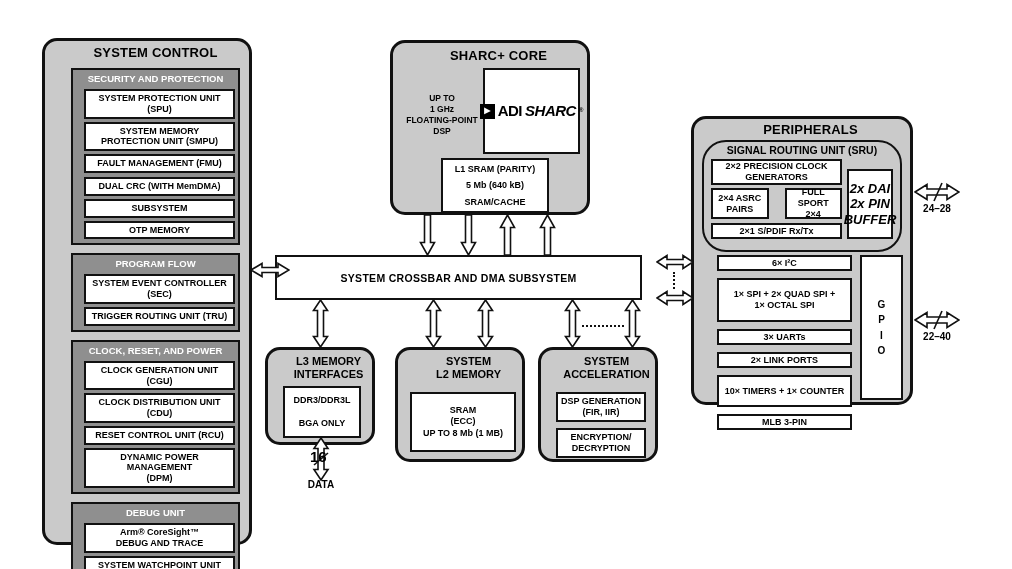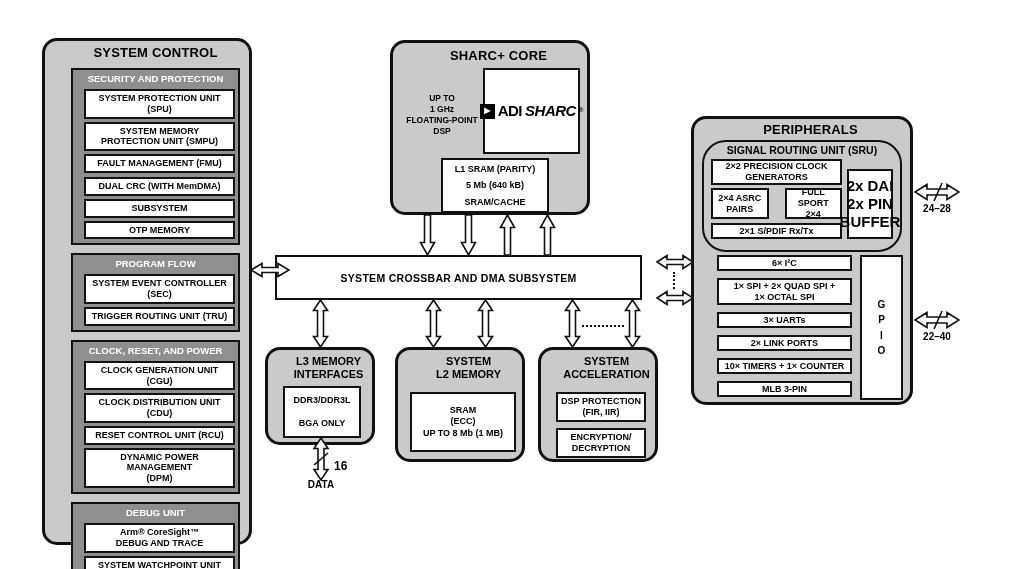--- a/index.html
+++ b/index.html
@@ -142,21 +142,21 @@
   <div class="sub-title">SYSTEM
 L2 MEMORY</div>
   <div class="white-box" style="left:12px; top:42px; width:106px; height:60px;">SRAM
 (ECC)
 UP TO 8 Mb (1 MB)</div>
 </div>
 
 <div class="gray-box" style="left:538px; top:347px; width:120px; height:115px;">
   <div class="sub-title">SYSTEM
 ACCELERATION</div>
-  <div class="white-box" style="left:15px; top:42px; width:90px; height:30px;">DSP PROTECTION
+  <div class="white-box" style="left:15px; top:42px; width:90px; height:30px;">DSP GENERATION
 (FIR, IIR)</div>
   <div class="white-box" style="left:15px; top:78px; width:90px; height:30px;">ENCRYPTION/
 DECRYPTION</div>
 </div>
 
 <div class="gray-box" style="left:691px; top:116px; width:222px; height:289px;">
   <div class="box-title" style="margin-top:4px;">PERIPHERALS</div>
 
   <div class="sru" style="left:8px; top:21px; width:200px; height:112px;">
     <div class="sru-title">SIGNAL ROUTING UNIT (SRU)</div>
@@ -165,33 +165,33 @@
         <div class="sru-cell" style="height:26px; margin-top:3px; flex:none;">2×2 PRECISION CLOCK
 GENERATORS</div>
         <div class="sru-row" style="height:31px;">
           <div class="sru-cell">2×4 ASRC
 PAIRS</div>
           <div class="sru-cell">FULL SPORT
 2×4</div>
         </div>
         <div class="sru-cell" style="height:16px; margin-top:4px; flex:none;">2×1 S/PDIF Rx/Tx</div>
       </div>
-      <div class="sru-cell" style="width:46px; flex:none; margin-top:13px; font-size:15px;">2x DAI
+      <div class="sru-cell" style="width:46px; flex:none; margin-top:13px; font-size:13px;font-style:italic;">2x DAI
 2x PIN
 BUFFER</div>
     </div>
   </div>
 
   <div class="plist" style="left:15px; top:136px; width:143px; gap:7px;">
     <div class="item" style="height:16px;">6× I²C</div>
-    <div class="item" style="height:27px;">1× SPI + 2× QUAD SPI +
+    <div class="item" style="height:44px;">1× SPI + 2× QUAD SPI +
 1× OCTAL SPI</div>
     <div class="item" style="height:16px;">3× UARTs</div>
     <div class="item" style="height:16px;">2× LINK PORTS</div>
-    <div class="item" style="height:16px;">10× TIMERS + 1× COUNTER</div>
+    <div class="item" style="height:32px;">10× TIMERS + 1× COUNTER</div>
     <div class="item" style="height:16px;">MLB 3-PIN</div>
   </div>
 
   <div class="gpio-box" style="left:166px; top:136px; width:43px; height:145px;">G
 P
 I
 O</div>
 </div>
 
 <svg class="arr" style="left:250px; top:261px;" width="40" height="18">
@@ -234,21 +234,21 @@
 </svg>
 <svg class="arr" style="left:656px; top:289px;" width="38" height="18">
   <polygon points="1,9 11,2.5 11,6.5 27,6.5 27,2.5 37,9 27,15.5 27,11.5 11,11.5 11,15.5"></polygon>
 </svg>
 <div class="dotted-v" style="left:673px; top:272px; height:17px;"></div>
 
 <svg class="arr" style="left:310px; top:437px;" width="22" height="44">
   <polygon points="11,1 18,11.5 14,11.5 14,32.5 18,32.5 11,43 4,32.5 8,32.5 8,11.5 4,11.5"></polygon>
   <line x1="4" y1="28" x2="18" y2="16"></line>
 </svg>
-<div class="bus-label" style="left:334px; top:448px; width:16px; font-size:12px; text-align:left;margin-top:11px;">16</div>
+<div class="bus-label" style="left:310px; top:448px; width:16px; font-size:15px; text-align:left;">16</div>
 <div class="bus-label" style="left:299px; top:479px; width:44px;">DATA</div>
 
 <svg class="arr" style="left:914px; top:181px;" width="46" height="22">
   <polygon points="1,11 13,3.5 13,8 33,8 33,3.5 45,11 33,18.5 33,14 13,14 13,18.5"></polygon>
   <line x1="20" y1="20" x2="28" y2="2"></line>
 </svg>
 <div class="bus-label" style="left:914px; top:203px; width:46px;">24–28</div>
 
 <svg class="arr" style="left:914px; top:309px;" width="46" height="22">
   <polygon points="1,11 13,3.5 13,8 33,8 33,3.5 45,11 33,18.5 33,14 13,14 13,18.5"></polygon>

